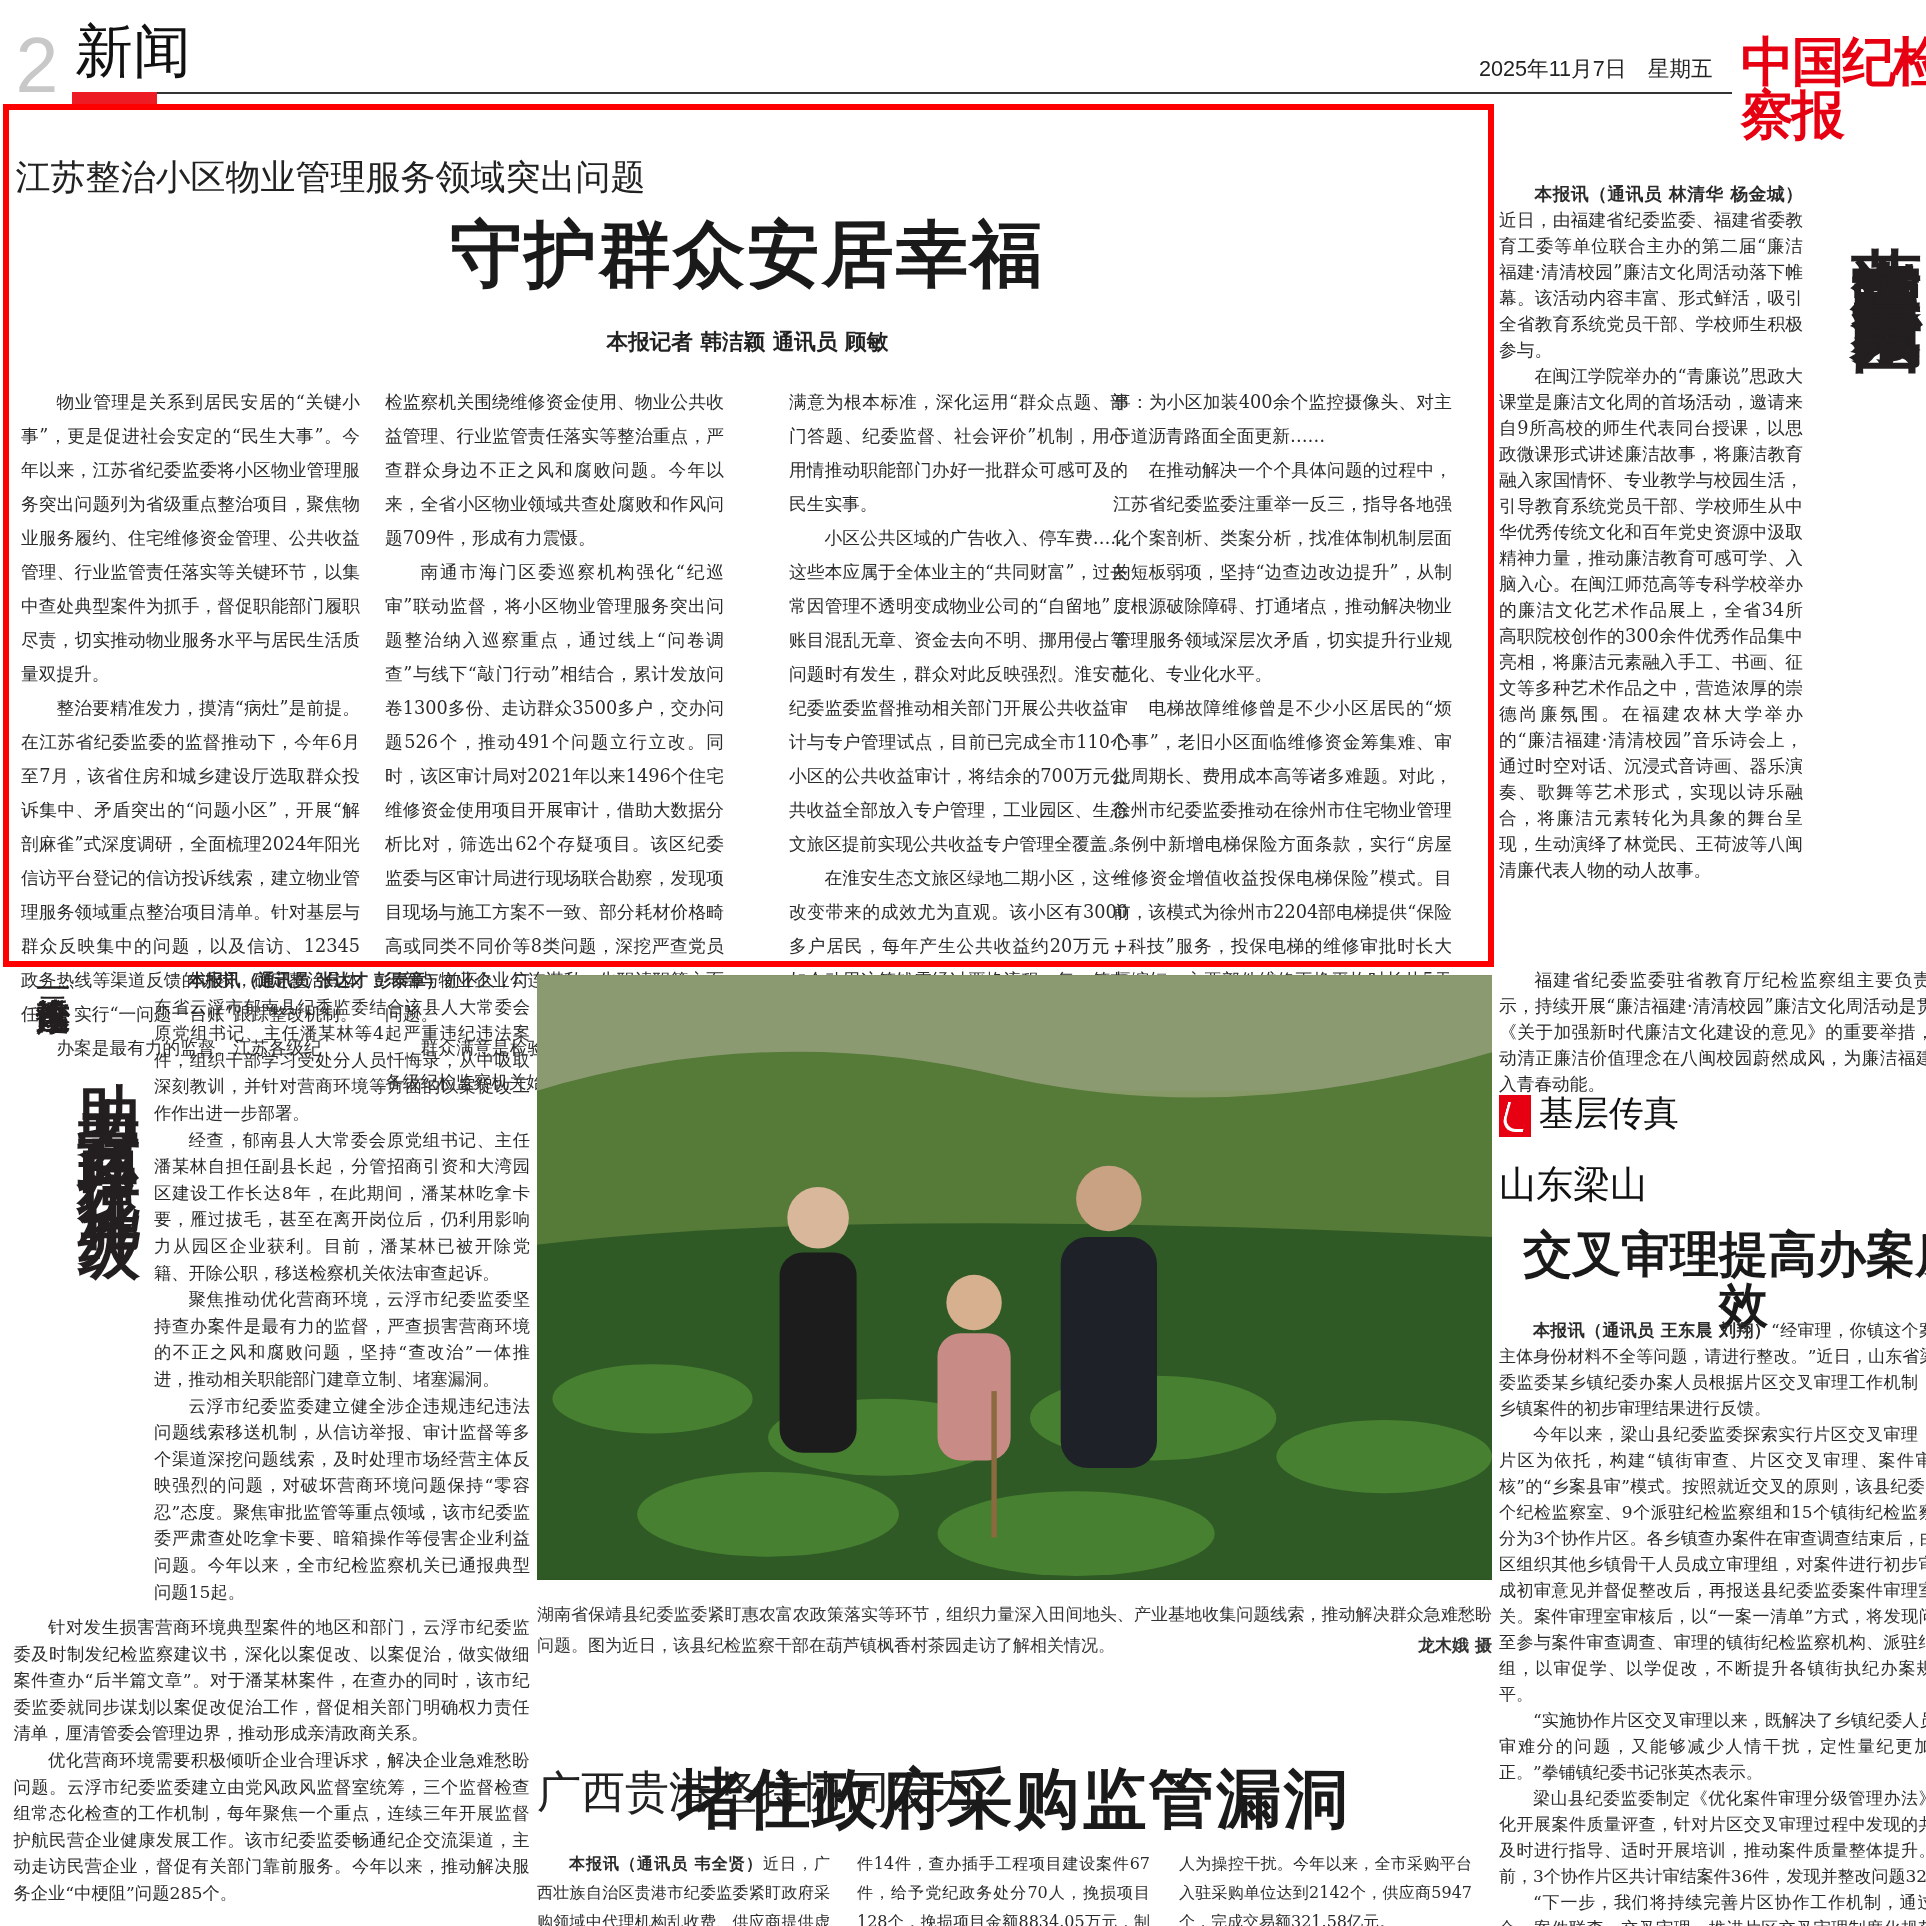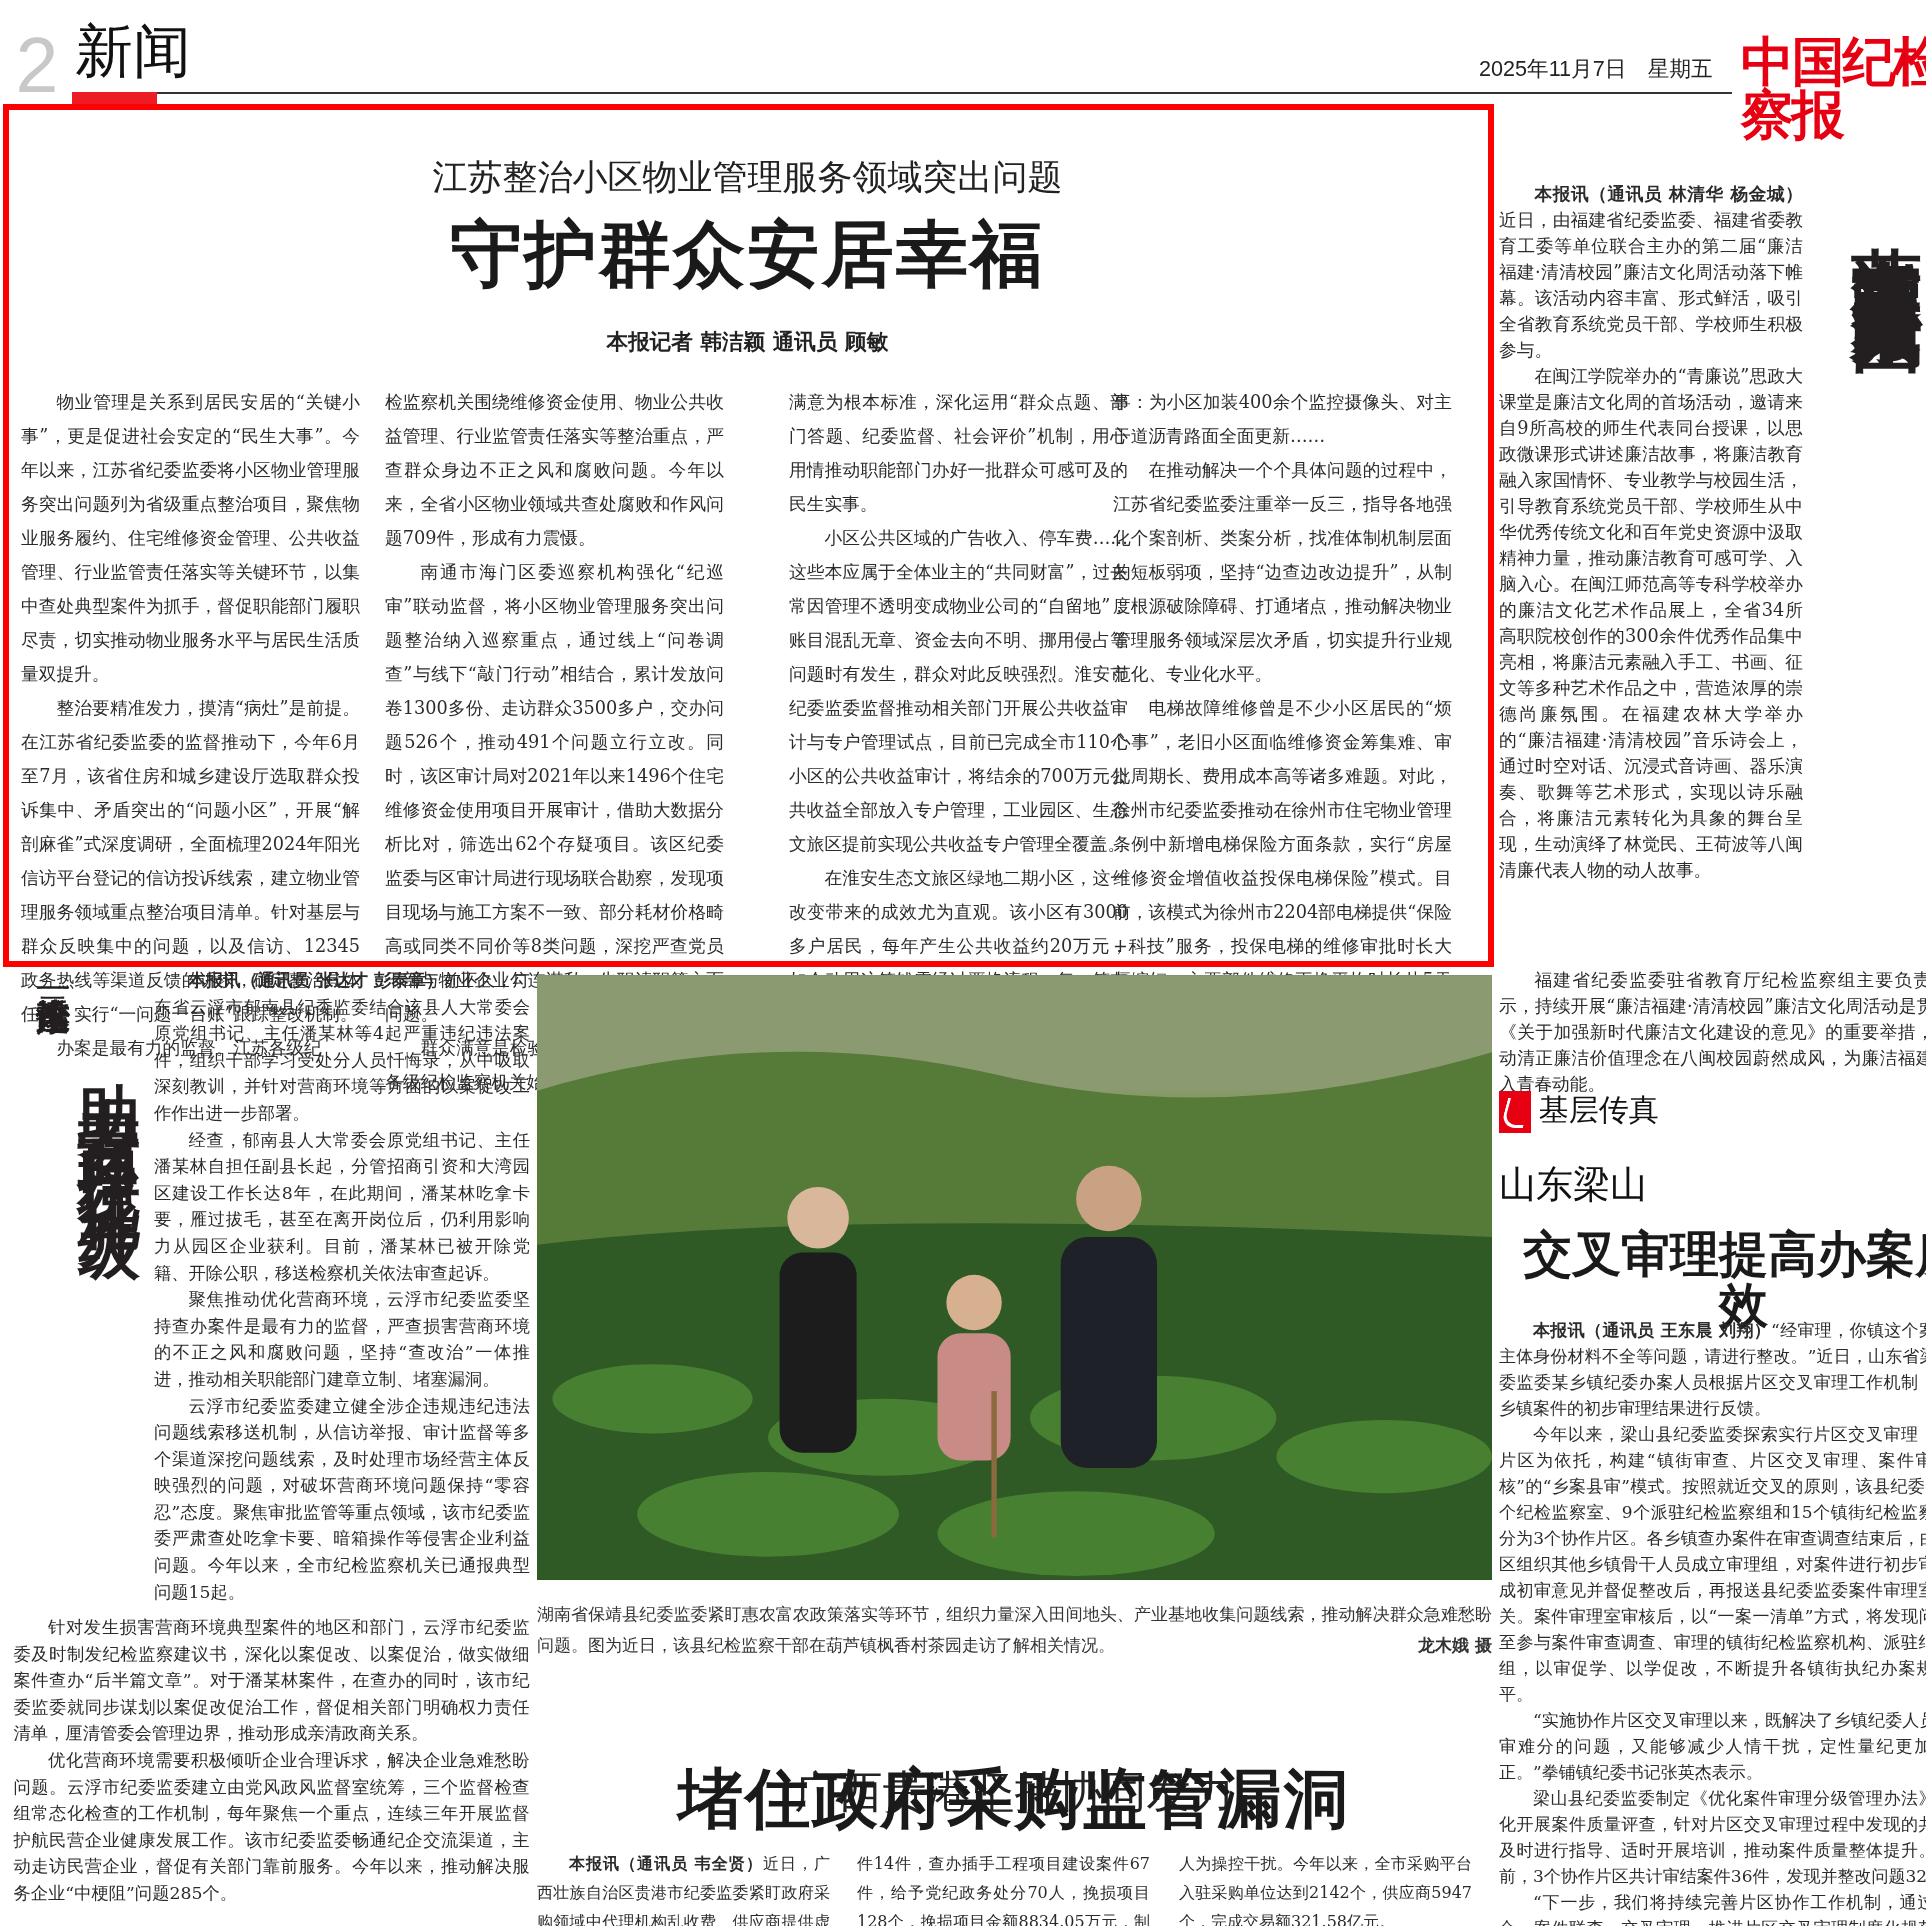--- a/index.html
+++ b/index.html
@@ -10,39 +10,39 @@
   
   .page-num { left:15.4px; top:27px; font-size:77px; line-height:1; color:#c8c8c8; font-family:"Liberation Sans",sans-serif; }
   .section-name { left:75px; top:27px; font-size:58px; line-height:1; color:#111;font-family:Liberation Mono, monospace; }
   .mast-rule { left:72px; top:92px; width:1660px; height:1.5px; background:#333; }
   .mast-red { left:72px; top:92px; width:85px; height:11.6px; background:#ed1c24; }
   .date { left:1479px; top:54px; font-size:21.6px; color:#222; font-family:"Liberation Sans",sans-serif; }
   .logo { left:1741px; top:35px; font-size:53px; color:#e60012; font-weight:bold; letter-spacing:-2.3px; line-height:1; }
 
   
   .red-box { left:3.1px; top:104px; width:1491px; height:863px; border:6.2px solid #ff0000; border-top-width:6.2px; box-sizing:border-box; }
-  .kicker { text-align:center; font-size:35px; color:#222; }
+  .kicker { text-align:left; font-size:35px; color:#222; }
   .headline { text-align:center; font-weight:bold; color:#1a1a1a; letter-spacing:2.3px; line-height:1.05; }
   .byline { text-align:center; font-size:21.6px; font-weight:bold; color:#222; font-family:"DejaVu Sans","Liberation Sans",sans-serif; }
   .col { position:absolute; font-size:17.7px; line-height:34px; text-align:justify; color:#2b2b2b; }
   .col p { margin:0; text-indent:2em; }
   .col p.noindent { text-indent:0; }
   .lead { font-weight:bold; font-family:"DejaVu Sans","Liberation Sans",sans-serif; }
 
   
   .vert { writing-mode:vertical-rl; text-orientation:upright; }
 
   .small-col { position:absolute; font-size:17.7px; line-height:26px; text-align:justify; color:#2b2b2b; }
   .small-col p { margin:0; text-indent:2em; }
 
   .photo { left:537px; top:975px; width:955px; height:605px; overflow:hidden;
            background:linear-gradient(180deg,#6e7d54 0%,#8a9b6b 18%,#6f8a4a 32%,#3f6a2e 55%,#2f5a25 75%,#2a4e22 100%); }
   .caption { left:537px; top:1599px; width:955px; font-size:17px; line-height:31px; text-align:justify; color:#333; }
 
-  .section-tag { font-size:30px; color:#111; }
+  .section-tag { font-size:35px; color:#111; }
   .tag-icon { display:inline-block; width:32px; height:42px; background:#e60012; vertical-align:middle; margin-right:7.7px; position:relative; }
   .tag-icon::after { content:""; position:absolute; left:5.4px; top:7px; width:20px; height:27px; border-left:3.1px solid #fff; border-bottom:3.1px solid #fff; border-radius:0 0 0 15.4px; transform:skewX(-15deg); }
 </style>
 </head>
 <body>
 
 <div class="abs page-num">2</div>
 <div class="abs section-name">新闻</div>
 <div class="abs mast-rule"></div>
 <div class="abs mast-red"></div>

